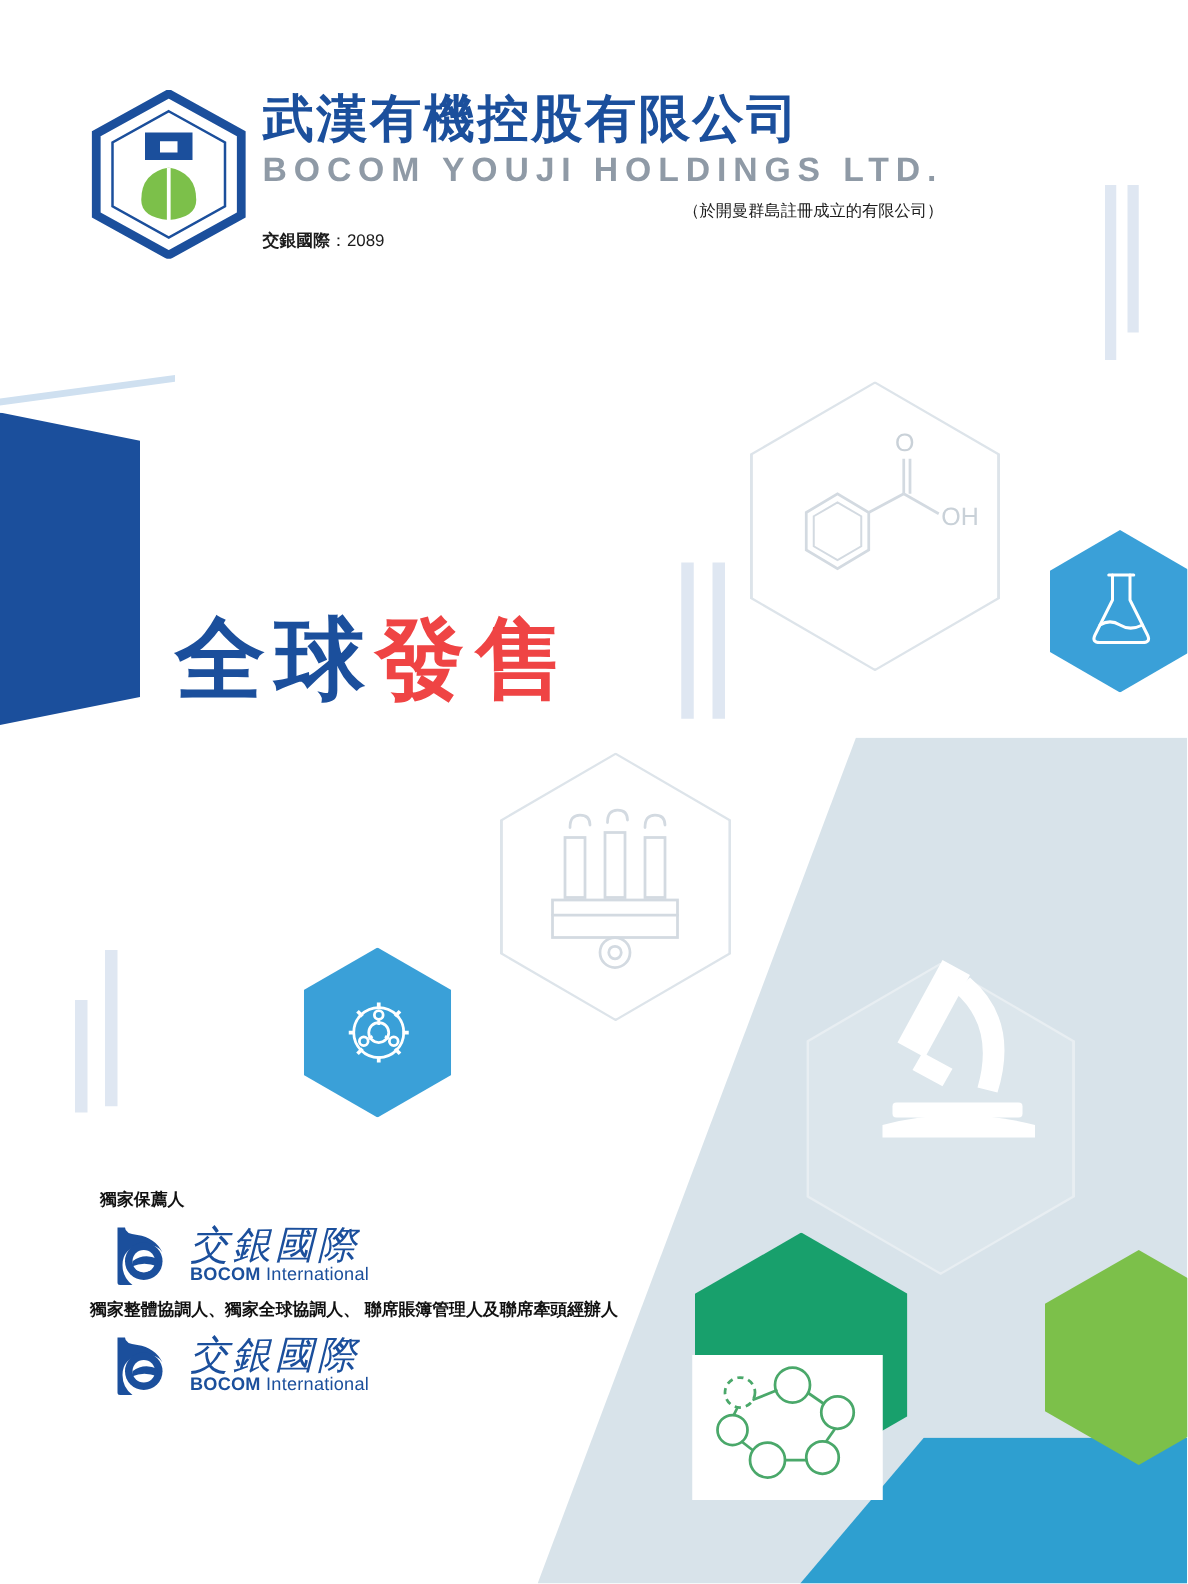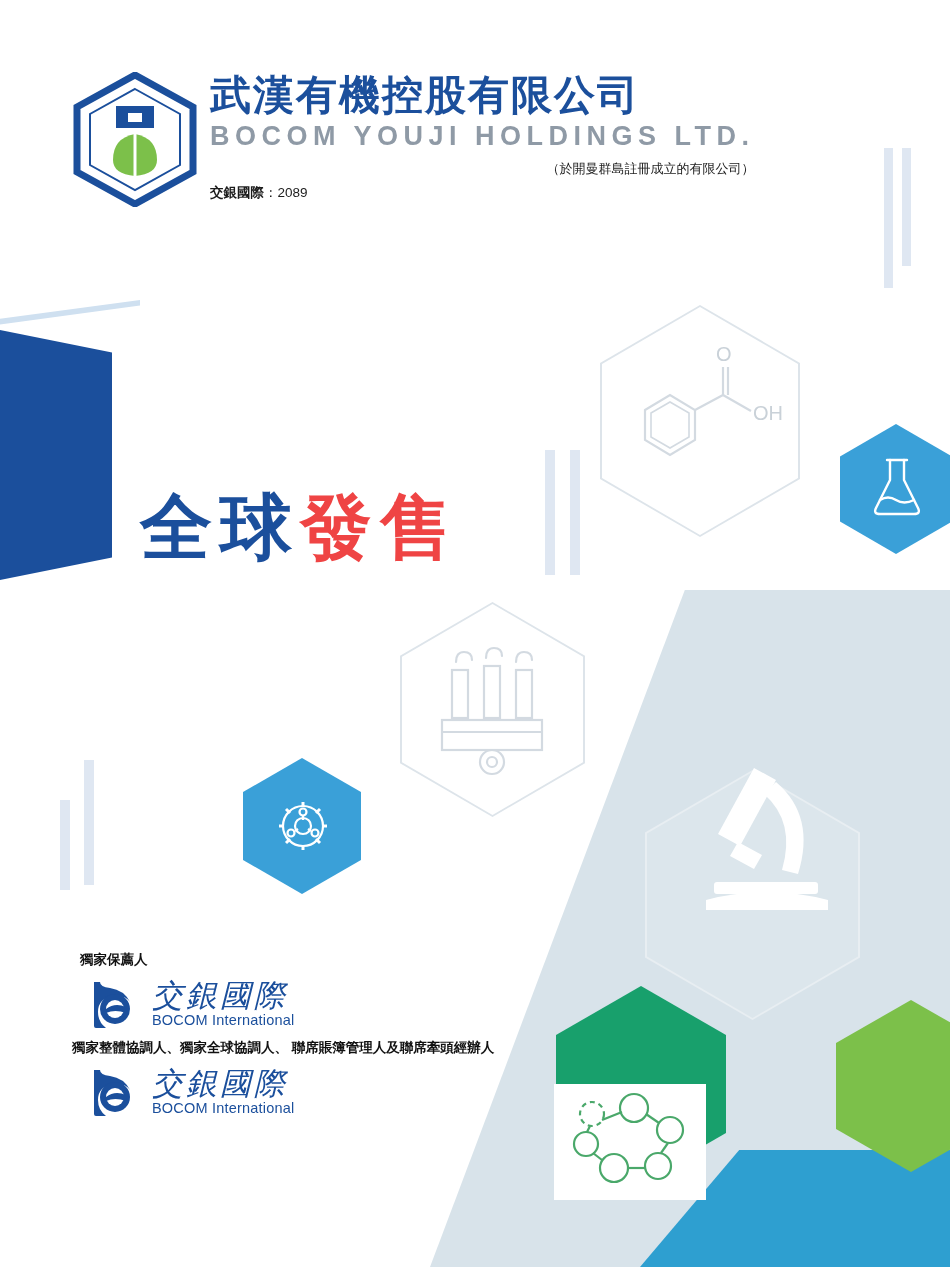--- a/index.html
+++ b/index.html
@@ -134,21 +134,21 @@
     line-height: 1.05;
     font-style: italic;
   }
   .bocom-en {
     font-family: "Liberation Sans", sans-serif;
     font-size: 14.5px;
     letter-spacing: 0.2px;
     color: #1b4f9c;
     line-height: 1.1;
   }
-  .bocom-en b { font-weight: normal; }
+  .bocom-en b { font-weight: bold; }
 
   .molecule-card {
     position: absolute;
     background: #ffffff;
     border: 1px solid #ffffff;
   }
 </style>
 </head>
 <body>
 

